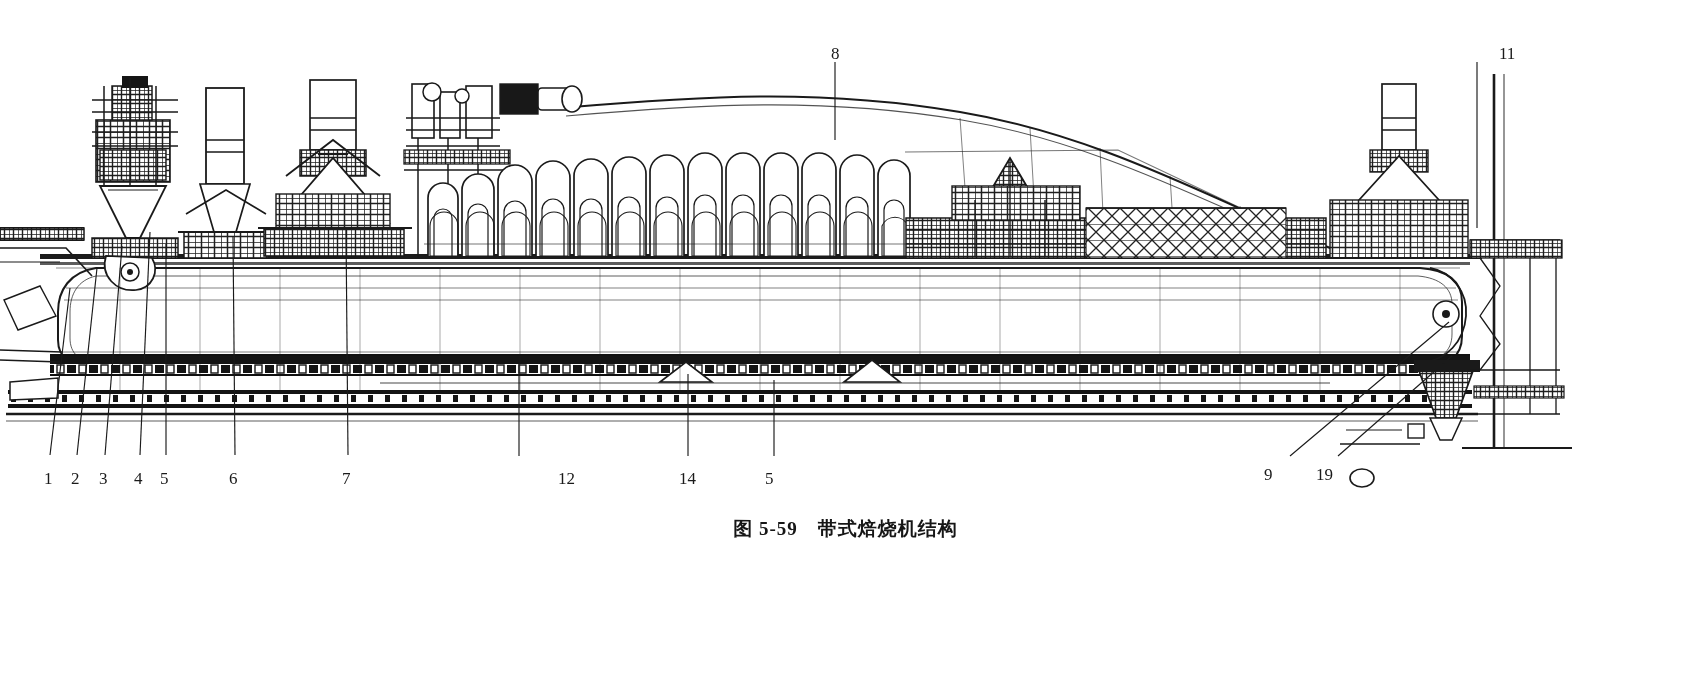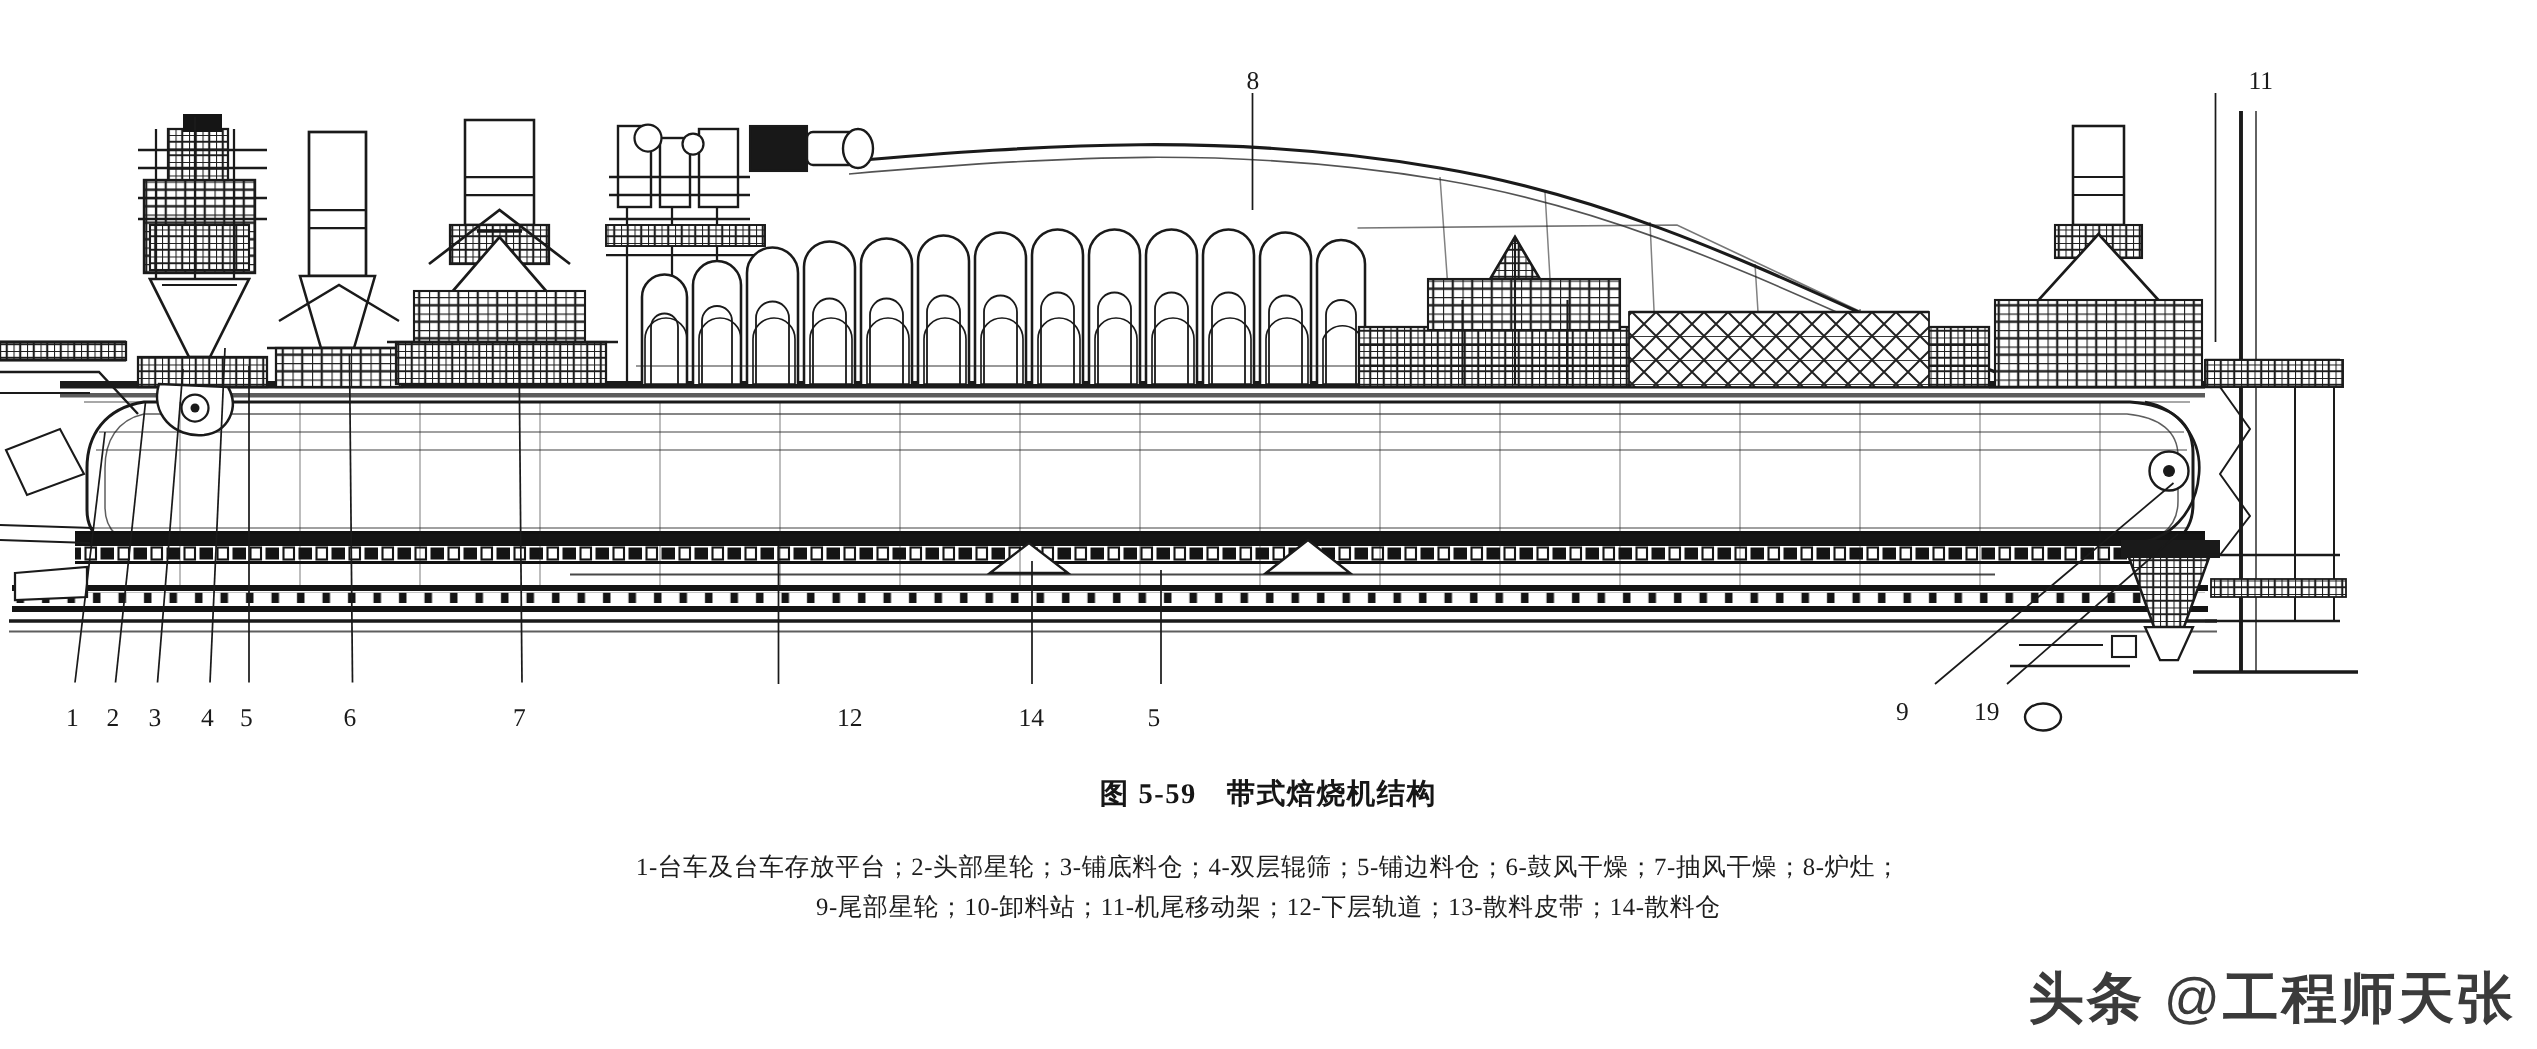--- a/index.html
+++ b/index.html
@@ -344,24 +344,16 @@
     <span class="callout-num" style="left:1264px;top:466px;">9</span>
     <span class="callout-num" style="left:1316px;top:466px;">19</span>
     <span class="callout-num" style="left:1468px;top:45px;margin-left:31px;">11</span>
     <span class="callout-num" style="left:510px;top:470px;margin-left:48px;">12</span>
     <span class="callout-num" style="left:679px;top:470px;">14</span>
     <span class="callout-num" style="left:765px;top:470px;">5</span>
   </div>
 
   <div id="caption-block">
     <div id="fig-title">图 5-59　带式焙烧机结构</div>
-    <div id="legend">
-      <div class="legend-line">1-台车及台车存放平台；2-头部星轮；3-铺底料仓；4-双层辊筛；5-铺边料仓；6-鼓风干燥；7-抽风干燥；8-炉灶；</div>
-      <div class="legend-line">9-尾部星轮；10-卸料站；11-机尾移动架；12-下层轨道；13-散料皮带；14-散料仓</div>
-    </div>
   </div>
 
-  <div id="watermark">
-    <span>头条</span>
-    <span class="wm-at">@</span><span>工程师天张</span>
-  </div>
 
 </div>
 
 </body></html>

